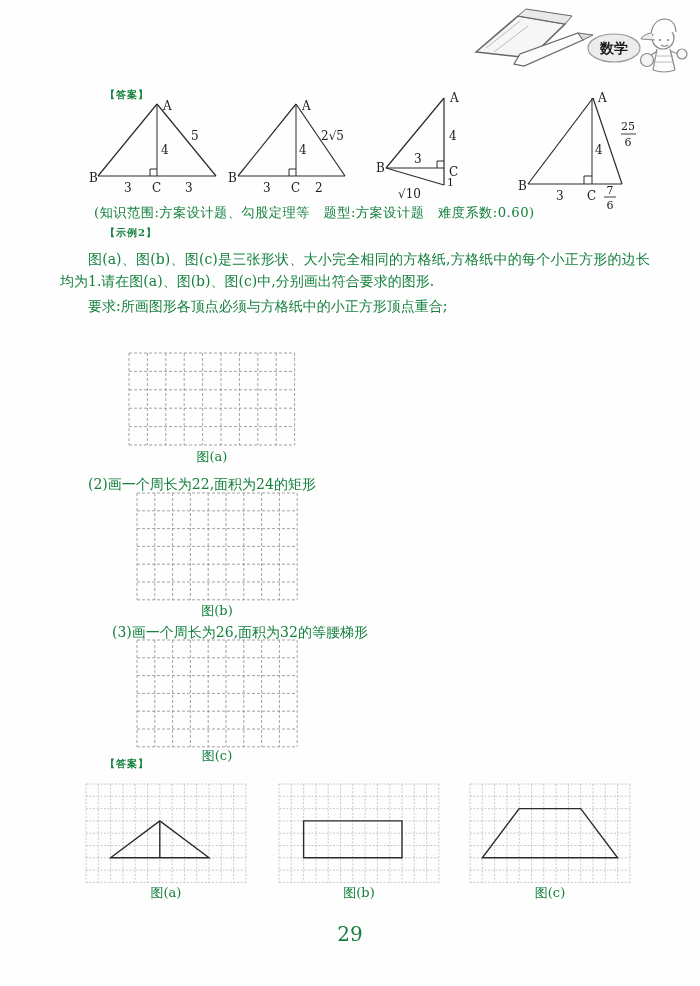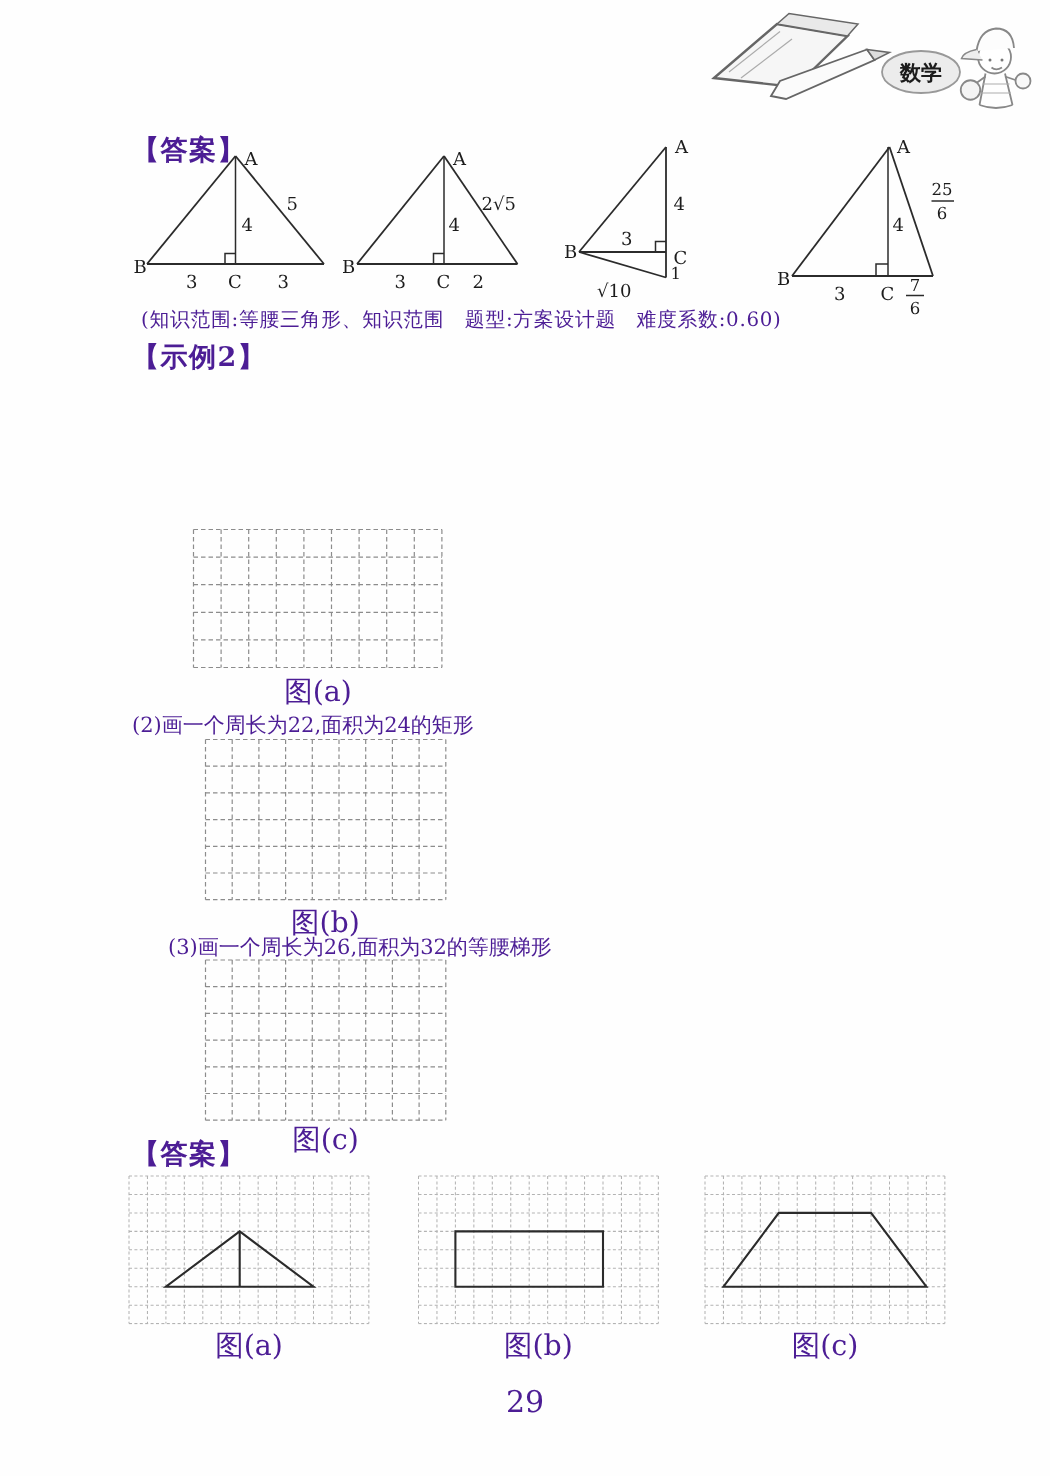--- a/index.html
+++ b/index.html
@@ -1,25 +1,25 @@
 <!DOCTYPE html>
 <html><head>
 <meta charset="utf-8">
 <style>
   html,body{margin:0;padding:0;background:#ffffff;}
   .page{
     position:relative;width:700px;height:984px;margin:0 auto;background:#fefefe;
-    font-family:"DejaVu Serif","Liberation Serif",serif;color:#4c1d95;overflow:hidden;
+    font-family:"DejaVu Serif","Liberation Serif",serif;color:#15803d;overflow:hidden;
   }
   .abs{position:absolute;}
-  .heading{font-size:18px;font-weight:bold;letter-spacing:1px;}
+  .heading{font-size:10px;font-weight:bold;letter-spacing:1px;margin-left:17px;}
   .para{font-size:14px;line-height:22px;text-align:justify;}
   .indent{text-indent:2em;}
   .note{font-size:13.2px;letter-spacing:.5px;}
-  .figlabel{font-size:19px;text-align:center;}
+  .figlabel{font-size:13px;text-align:center;}
   .pagenum{font-size:20px;text-align:center;width:700px;}
   svg text{font-family:"DejaVu Serif","Liberation Serif",serif;fill:#1c1c1c;}
   .tri line, .tri polyline{stroke:#2b2b2b;fill:none;}
 </style>
 </head>
 <body>
 
 <div class="page">
 
   <div class="abs" style="left:462px;top:4px;">
@@ -125,25 +125,27 @@
       <text x="38" y="110" font-size="12">3</text>
       <text x="69" y="110" font-size="12">C</text>
       <g>
         <text x="92" y="104" font-size="11" text-anchor="middle">7</text>
         <line x1="86" y1="107" x2="98" y2="107" stroke-width="0.9"></line>
         <text x="92" y="119" font-size="11" text-anchor="middle">6</text>
       </g>
     </svg>
   </div>
 
-  <div class="abs note" style="left:94px;top:204px;">(知识范围:等腰三角形、知识范围　题型:方案设计题　难度系数:0.60)</div>
+  <div class="abs note" style="left:94px;top:204px;">(知识范围:方案设计题、勾股定理等　题型:方案设计题　难度系数:0.60)</div>
 
   <div class="abs heading" style="left:88px;top:226px;">【示例2】</div>
 
-
+  <div class="abs para indent" style="left:60px;top:248px;width:590px;">图(a)、图(b)、图(c)是三张形状、大小完全相同的方格纸,方格纸中的每个小正方形的边长均为1.请在图(a)、图(b)、图(c)中,分别画出符合要求的图形.</div>
+
+  <div class="abs para" style="left:88px;top:295px;width:560px;">要求:所画图形各顶点必须与方格纸中的小正方形顶点重合;</div>
 
 
   <div class="abs" style="left:128px;top:352px;"><svg width="167.6" height="94">
         <line x1="1" y1="1" x2="1" y2="93" stroke="#8c8c8c" stroke-width="0.8" stroke-dasharray="3,2"></line>
         <line x1="19.4" y1="1" x2="19.4" y2="93" stroke="#8c8c8c" stroke-width="0.8" stroke-dasharray="3,2"></line>
         <line x1="37.8" y1="1" x2="37.8" y2="93" stroke="#8c8c8c" stroke-width="0.8" stroke-dasharray="3,2"></line>
         <line x1="56.199999999999996" y1="1" x2="56.199999999999996" y2="93" stroke="#8c8c8c" stroke-width="0.8" stroke-dasharray="3,2"></line>
         <line x1="74.6" y1="1" x2="74.6" y2="93" stroke="#8c8c8c" stroke-width="0.8" stroke-dasharray="3,2"></line>
         <line x1="93" y1="1" x2="93" y2="93" stroke="#8c8c8c" stroke-width="0.8" stroke-dasharray="3,2"></line>
         <line x1="111.39999999999999" y1="1" x2="111.39999999999999" y2="93" stroke="#8c8c8c" stroke-width="0.8" stroke-dasharray="3,2"></line>

